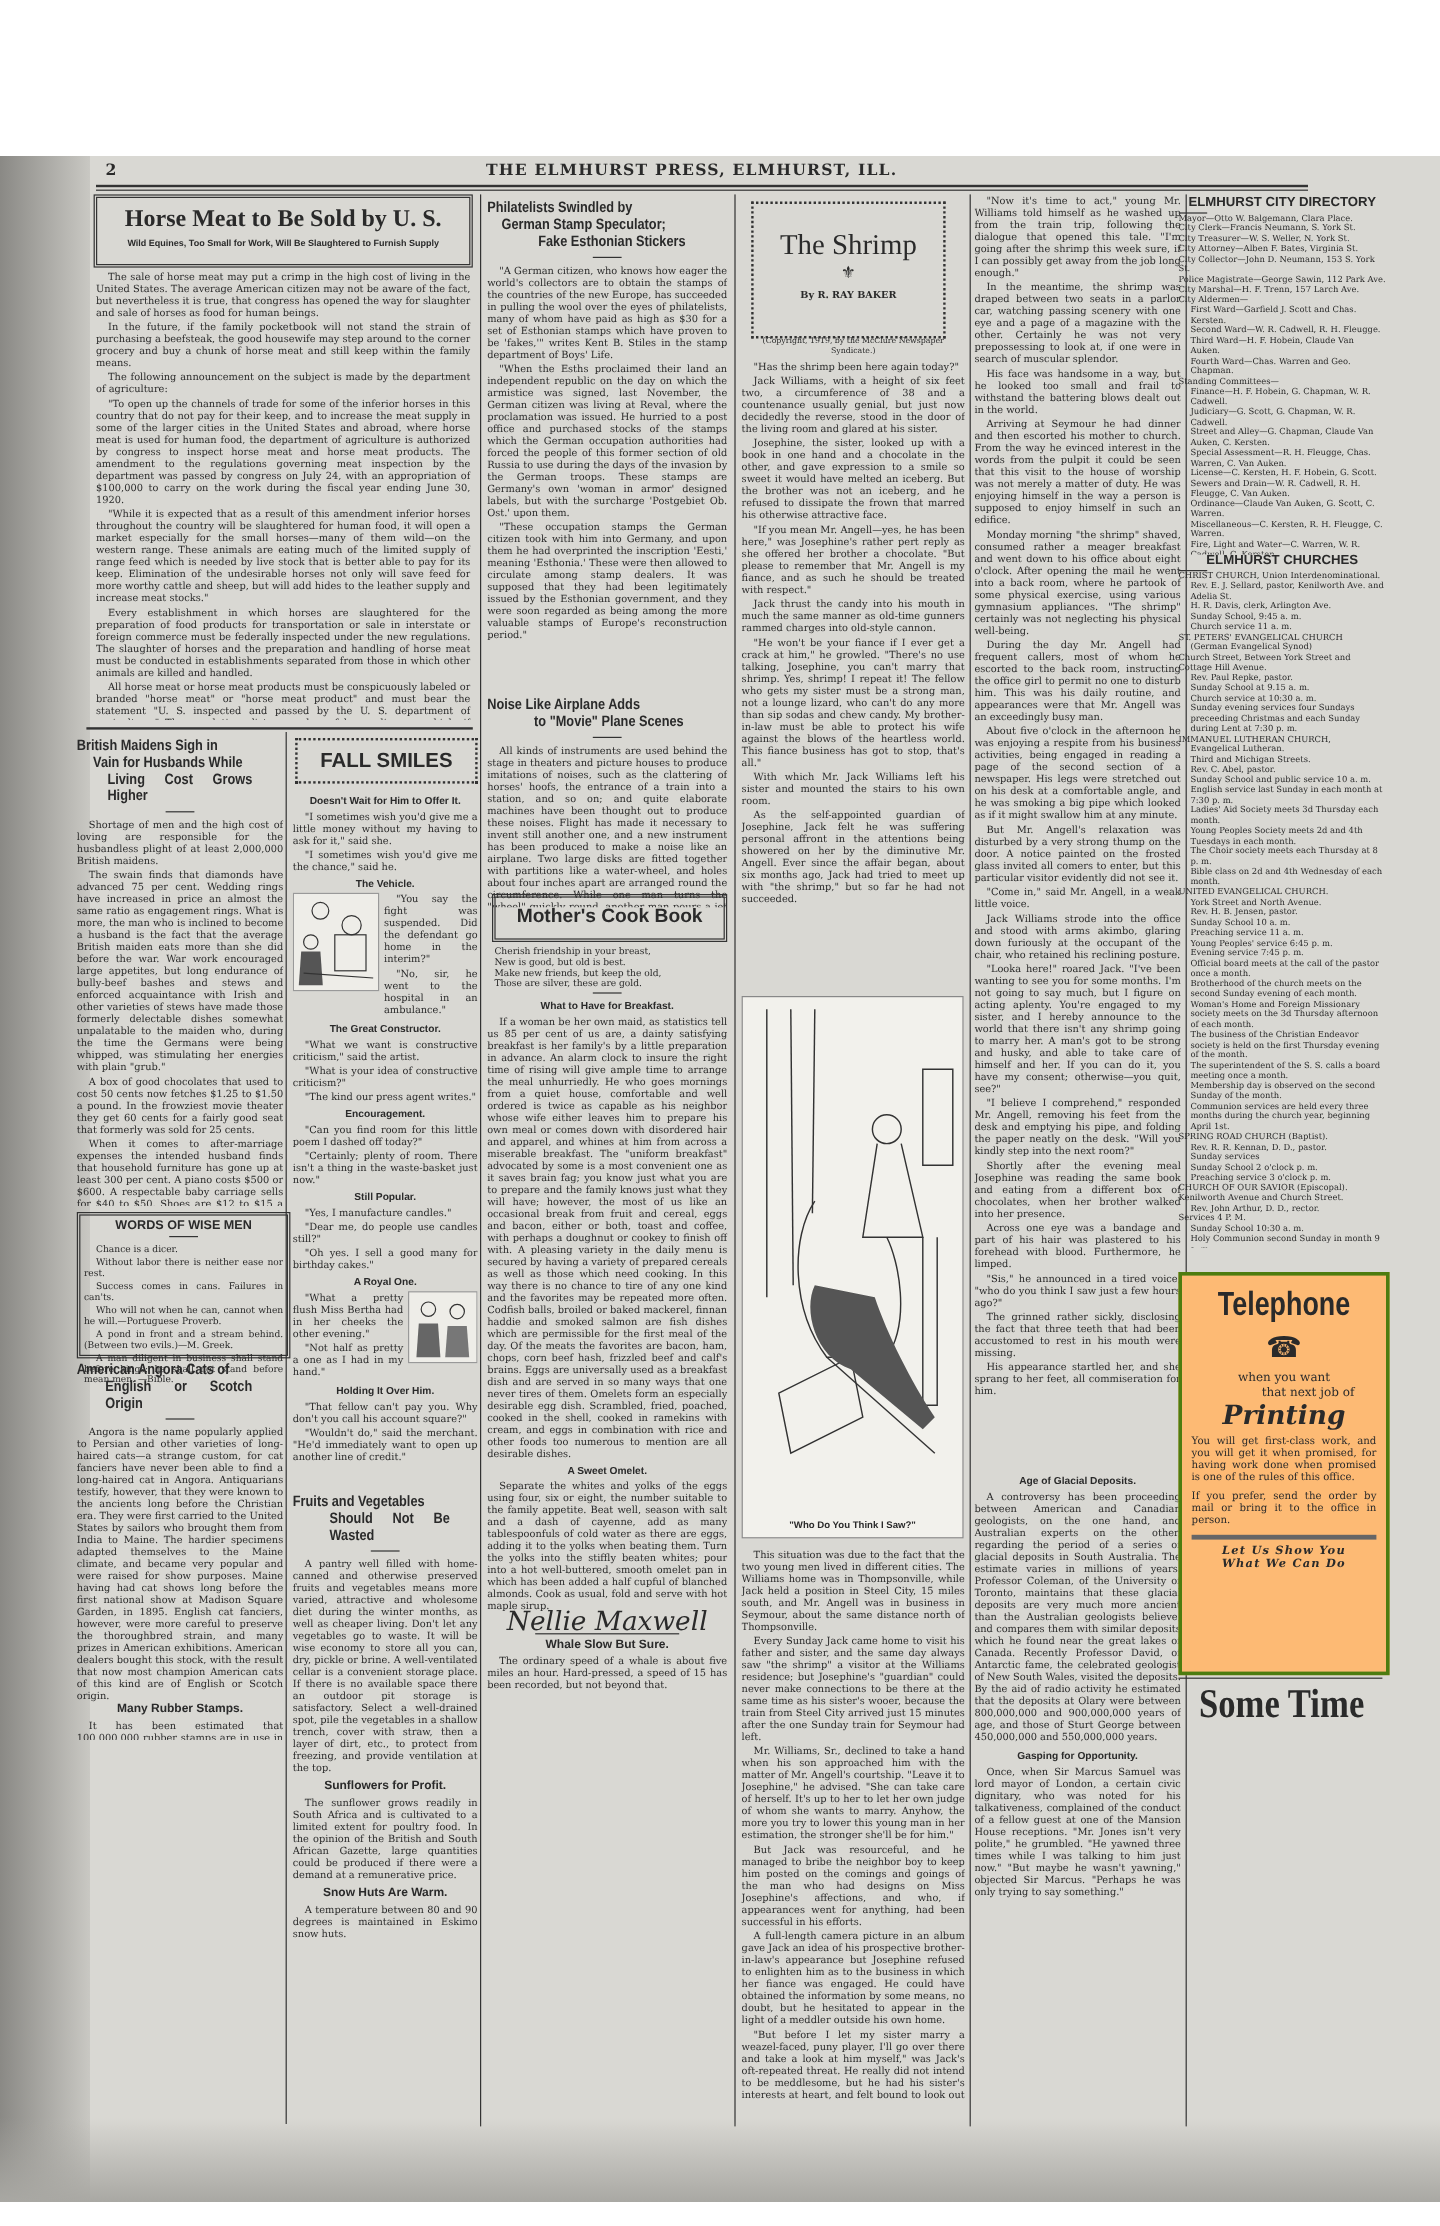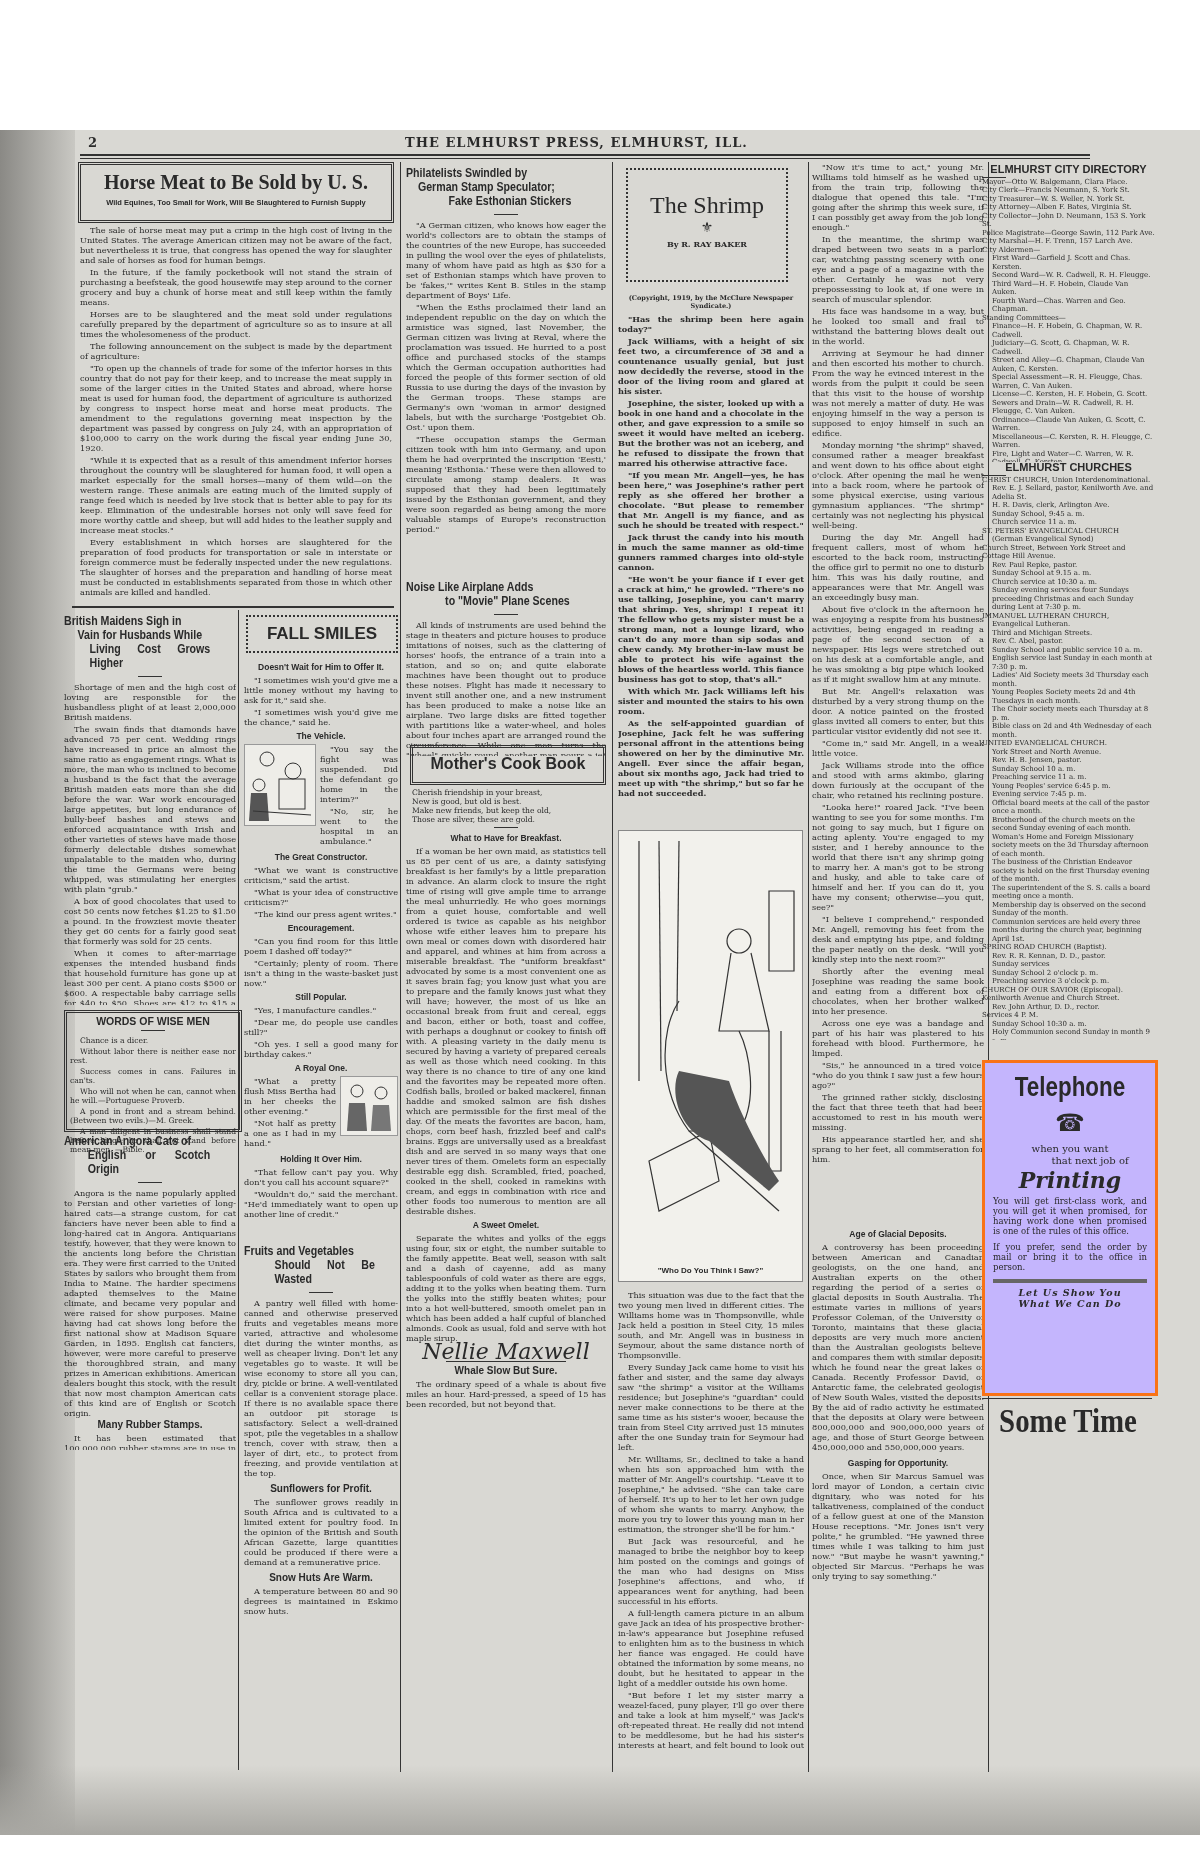--- a/index.html
+++ b/index.html
@@ -16,42 +16,41 @@
   .hd{font-family:"Liberation Sans",sans-serif;font-weight:bold;font-size:12.5px;line-height:14px;margin:4px 0 6px;transform:scaleX(.85);transform-origin:left;}
   .hd span{display:block;}
   .sub{font-family:"Liberation Sans",sans-serif;font-weight:bold;font-size:8.5px;text-align:center;margin:4px 0 3px;}
   .box{position:absolute;border:3px double #333;}
   .big{font-family:"Liberation Serif",serif;font-weight:bold;text-align:center;}
   .dash{width:24px;height:1px;background:#333;margin:3px auto 5px;}
   .dir{font-size:7px;line-height:8.5px;text-align:left;}
   .dir div{margin:0;}
   .dir .i{padding-left:10px;}
   .illus{position:absolute;background:#f2f1ec;border:1px solid #888;}
-  .ad{position:absolute;background:#c4b5fd;border:3px solid #f97316;}
+  .ad{position:absolute;background:#fdba74;border:3px solid #4d7c0f;}
 </style>
 </head>
 <body>
 
 <div class="page">
 
   <div class="masthead">
     <span class="pg">2</span>
     <span class="nm">THE ELMHURST PRESS, ELMHURST, ILL.</span>
   </div>
   <div class="rule" style="left:80px;top:24px;width:1010px;height:2px;"></div>
   <div class="rule" style="left:80px;top:28px;width:1010px;height:1px;"></div>
 
   <div class="box" style="left:78px;top:32px;width:310px;height:55px;">
     <div class="big" style="font-size:20px;margin-top:6px;">Horse Meat to Be Sold by U. S.</div>
     <div class="sub" style="font-size:7.5px;">Wild Equines, Too Small for Work, Will Be Slaughtered to Furnish Supply</div>
   </div>
   <div class="col" style="left:80px;top:95px;width:312px;height:375px;">
     <p>The sale of horse meat may put a crimp in the high cost of living in the United States. The average American citizen may not be aware of the fact, but nevertheless it is true, that congress has opened the way for slaughter and sale of horses as food for human beings.</p>
     <p>In the future, if the family pocketbook will not stand the strain of purchasing a beefsteak, the good housewife may step around to the corner grocery and buy a chunk of horse meat and still keep within the family means.</p>
-    <p>Horses are to be slaughtered and the meat sold under regulations carefully prepared by the department of agriculture so as to insure at all times the wholesomeness of the product.</p>
     <p>The following announcement on the subject is made by the department of agriculture:</p>
     <p>"To open up the channels of trade for some of the inferior horses in this country that do not pay for their keep, and to increase the meat supply in some of the larger cities in the United States and abroad, where horse meat is used for human food, the department of agriculture is authorized by congress to inspect horse meat and horse meat products. The amendment to the regulations governing meat inspection by the department was passed by congress on July 24, with an appropriation of $100,000 to carry on the work during the fiscal year ending June 30, 1920.</p>
     <p>"While it is expected that as a result of this amendment inferior horses throughout the country will be slaughtered for human food, it will open a market especially for the small horses—many of them wild—on the western range. These animals are eating much of the limited supply of range feed which is needed by live stock that is better able to pay for its keep. Elimination of the undesirable horses not only will save feed for more worthy cattle and sheep, but will add hides to the leather supply and increase meat stocks."</p>
     <p>Every establishment in which horses are slaughtered for the preparation of food products for transportation or sale in interstate or foreign commerce must be federally inspected under the new regulations. The slaughter of horses and the preparation and handling of horse meat must be conducted in establishments separated from those in which other animals are killed and handled.</p>
     <p>All horse meat or horse meat products must be conspicuously labeled or branded "horse meat" or "horse meat product" and must bear the statement "U. S. inspected and passed by the U. S. department of agriculture." The regulations list a number of horse diseases which, if found in any animal slaughtered, will cause it to be condemned as food.</p>
 
   </div>
   <div class="rule" style="left:72px;top:476px;width:322px;height:2px;"></div>
 
   <div class="col" style="left:64px;top:480px;width:172px;height:395px;">
@@ -204,21 +203,21 @@
   </div>
 
   <div class="rule" style="left:612px;top:32px;width:1px;height:1610px;"></div>
 
   <div class="box" style="left:626px;top:38px;width:158px;height:110px;border-style:dotted;border-width:2px;">
     <div class="big" style="font-size:24px;font-weight:normal;margin-top:22px;">The Shrimp</div>
     <div style="text-align:center;font-size:14px;">⚜</div>
     <div class="sub" style="font-family:'DejaVu Serif',serif;font-size:8px;">By R. RAY BAKER</div>
   </div>
 
-  <div class="col" style="left:618px;top:164px;width:186px;height:570px;font-weight:bold;">
+  <div class="col" style="left:618px;top:150px;width:186px;height:570px;">
     <div style="font-size:6.5px;text-align:center;line-height:8px;margin-bottom:4px;">(Copyright, 1919, by the McClure Newspaper Syndicate.)</div>
     <p>"Has the shrimp been here again today?"</p>
     <p>Jack Williams, with a height of six feet two, a circumference of 38 and a countenance usually genial, but just now decidedly the reverse, stood in the door of the living room and glared at his sister.</p>
     <p>Josephine, the sister, looked up with a book in one hand and a chocolate in the other, and gave expression to a smile so sweet it would have melted an iceberg. But the brother was not an iceberg, and he refused to dissipate the frown that marred his otherwise attractive face.</p>
     <p>"If you mean Mr. Angell—yes, he has been here," was Josephine's rather pert reply as she offered her brother a chocolate. "But please to remember that Mr. Angell is my fiance, and as such he should be treated with respect."</p>
     <p>Jack thrust the candy into his mouth in much the same manner as old-time gunners rammed charges into old-style cannon.</p>
     <p>"He won't be your fiance if I ever get a crack at him," he growled. "There's no use talking, Josephine, you can't marry that shrimp. Yes, shrimp! I repeat it! The fellow who gets my sister must be a strong man, not a lounge lizard, who can't do any more than sip sodas and chew candy. My brother-in-law must be able to protect his wife against the blows of the heartless world. This fiance business has got to stop, that's all."</p>
     <p>With which Mr. Jack Williams left his sister and mounted the stairs to his own room.</p>
     <p>As the self-appointed guardian of Josephine, Jack felt he was suffering personal affront in the attentions being showered on her by the diminutive Mr. Angell. Ever since the affair began, about six months ago, Jack had tried to meet up with "the shrimp," but so far he had not succeeded.</p>
   </div>

